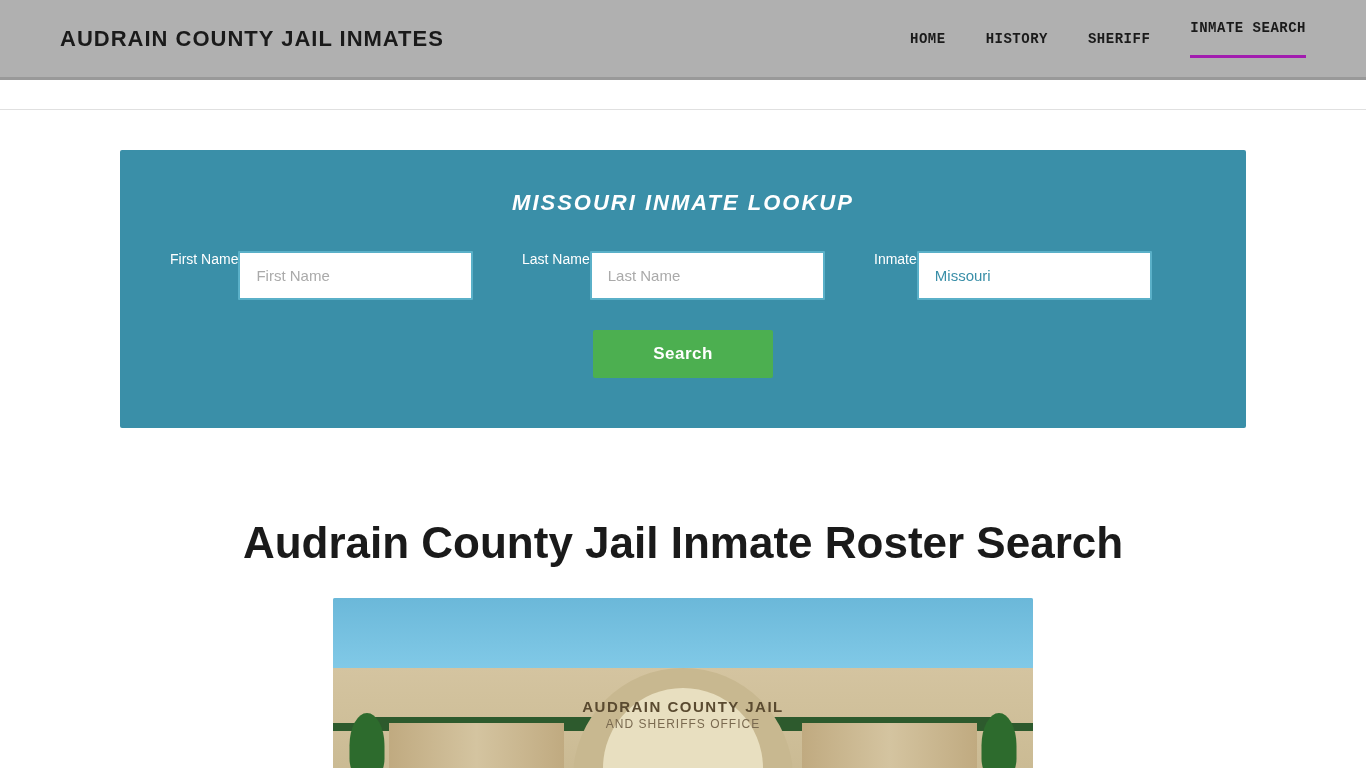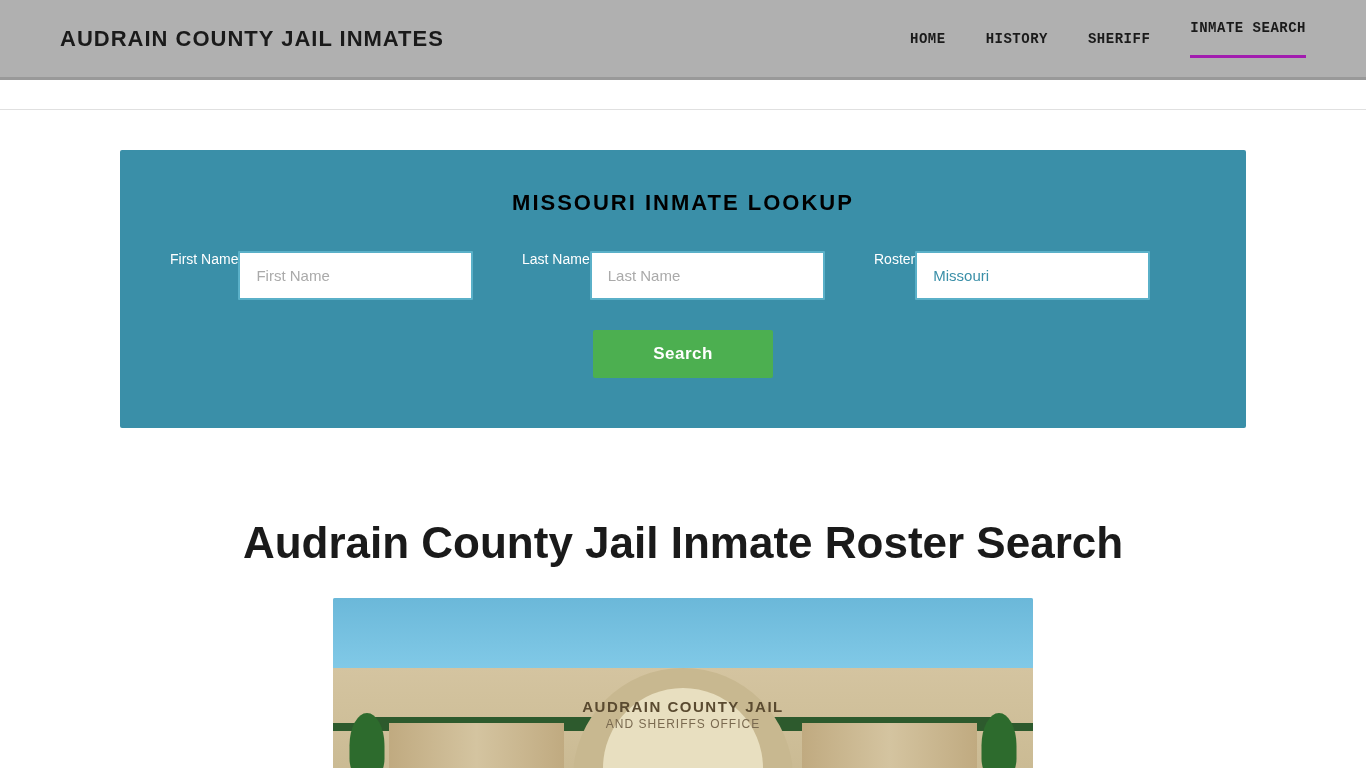--- a/index.html
+++ b/index.html
@@ -70,24 +70,25 @@
       background: #3a8fa8;
       margin: 40px 120px;
       padding: 40px 50px 50px;
       border-radius: 2px;
     }
 
     .search-title {
       text-align: center;
       font-size: 22px;
       font-weight: 700;
-      color: #000000;
+      color: #ffffff;
       letter-spacing: 2px;
       text-transform: uppercase;
       margin-bottom: 35px;
+      font-style: italic;
     }
 
     .form-row {
       display: flex;
       gap: 30px;
       justify-content: space-between;
       margin-bottom: 30px;
     }
 
     .form-group {
@@ -370,21 +371,21 @@
       <label class="form-label">First Name</label>
       <input type="text" class="form-input" placeholder="First Name" style="">
     </div>
 
     <div class="form-group">
       <label class="form-label">Last Name</label>
       <input type="text" class="form-input" placeholder="Last Name" style="">
     </div>
 
     <div class="form-group">
-      <label class="form-label">Roster</label>
+      <label class="form-label">Inmate</label>
       <input type="text" class="form-input state-input" value="Missouri" style="">
     </div>
   </div>
 
   <div class="search-btn-row">
     <button class="search-btn">Search</button>
   </div>
 </section>
 
 <main class="main-content">

